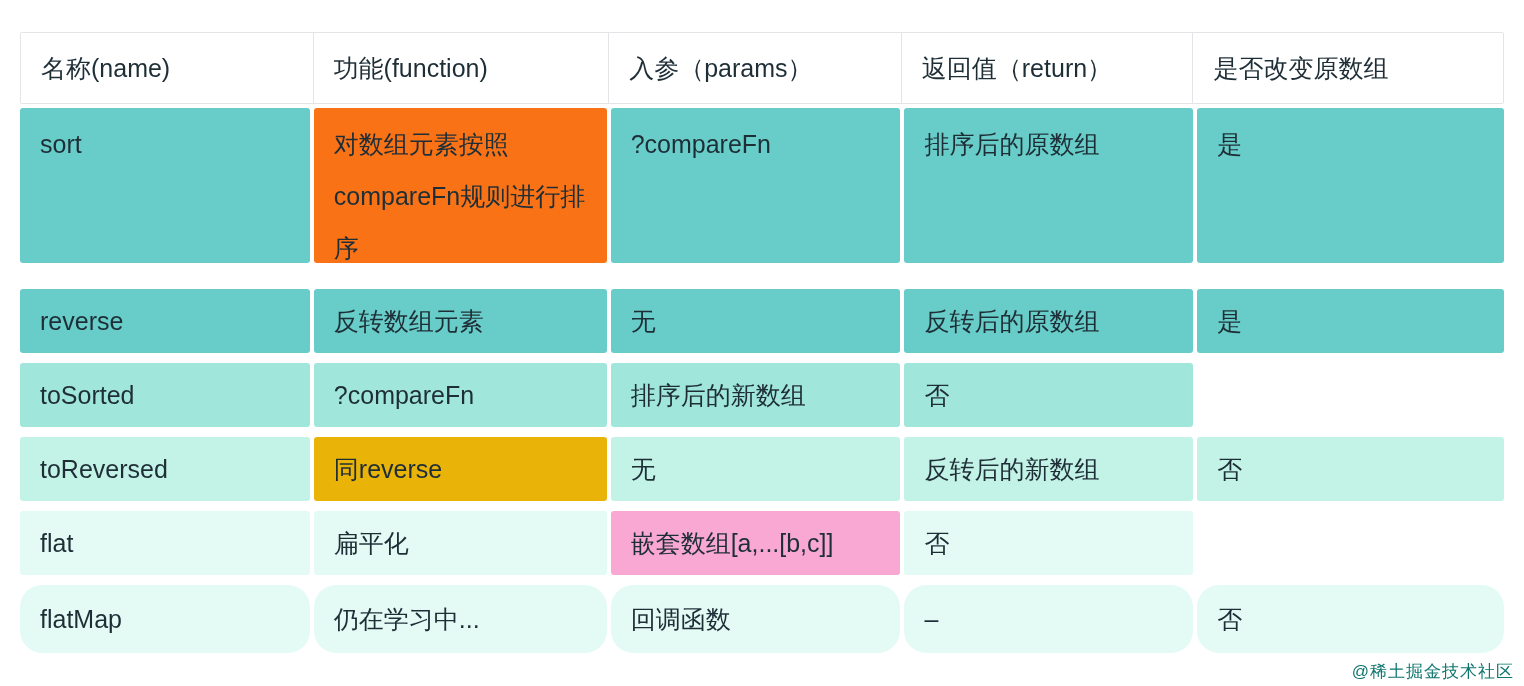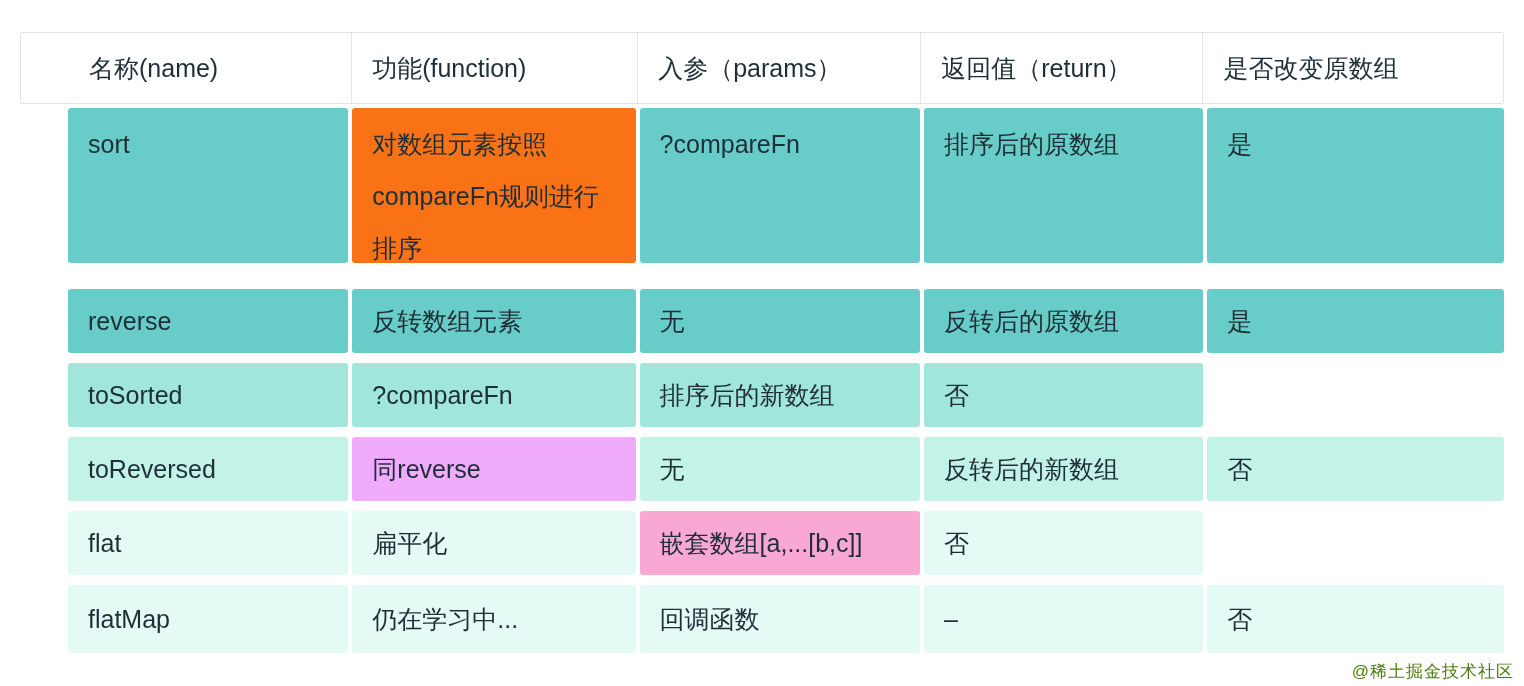--- a/index.html
+++ b/index.html
@@ -15,21 +15,20 @@
     position: absolute;
     left: 20px;
     top: 32px;
     width: 1484px;
   }
   .row {
     display: grid;
     grid-template-columns: 293fr 296fr 293fr 292fr 310fr;
     column-gap: 4px;
     margin-bottom: 3px;
-    padding-left: 48px;
   }
   .row.header-row {
     column-gap: 0;
     border: 1px solid #e2e4e7;
     border-radius: 2px;
     margin-bottom: 4px;
   }
   .cell {
     display: flex;
     align-items: center;
@@ -49,27 +48,27 @@
   .header-row .cell:last-child { border-right: none; }
   .row-h { height: 71px; }
   .row-h .cell { height: 64px; }
   .row-tall { height: 178px; }
   .row-tall .cell {
     height: 155px;
     align-items: flex-start;
     padding-top: 10px;
   }
   .row-last { height: 68px; }
-  .row-last .cell { height: 68px; }
+  .row-last .cell { height: 68px; border-radius: 22px; }
   .watermark {
     position: absolute;
     right: 10px;
     bottom: 3px;
     font-size: 17px;
-    color: #4d7c0f;
+    color: #0f766e;
     letter-spacing: 1px;
   }
 </style>
 </head>
 <body>
 
 <div class="table-wrap">
 
   <div class="row header-row">
     <div class="cell">名称(name)</div>
@@ -97,21 +96,21 @@
 
   <div class="row row-h">
     <div class="cell" style="background-color: rgb(160, 230, 219);">toSorted</div>
     <div class="cell" style="background-color: rgb(160, 230, 219);">?compareFn</div>
     <div class="cell" style="background-color: rgb(160, 230, 219);">排序后的新数组</div>
     <div class="cell" style="background-color: rgb(160, 230, 219);">否</div>
   </div>
 
   <div class="row row-h">
     <div class="cell" style="background-color: rgb(195, 242, 230);">toReversed</div>
-    <div class="cell" style="background-color: #f0abfc;">同reverse</div>
+    <div class="cell" style="background-color: #eab308;">同reverse</div>
     <div class="cell" style="background-color: rgb(195, 242, 230);">无</div>
     <div class="cell" style="background-color: rgb(195, 242, 230);">反转后的新数组</div>
     <div class="cell" style="background-color: rgb(195, 242, 230);">否</div>
   </div>
 
   <div class="row row-h">
     <div class="cell" style="background-color: rgb(228, 251, 245);">flat</div>
     <div class="cell" style="background-color: rgb(228, 251, 245); text-align: center;">扁平化</div>
     <div class="cell" style="background-color: #f9a8d4;">嵌套数组[a,...[b,c]]</div>
     <div class="cell" style="background-color: rgb(228, 251, 245);">否</div>

